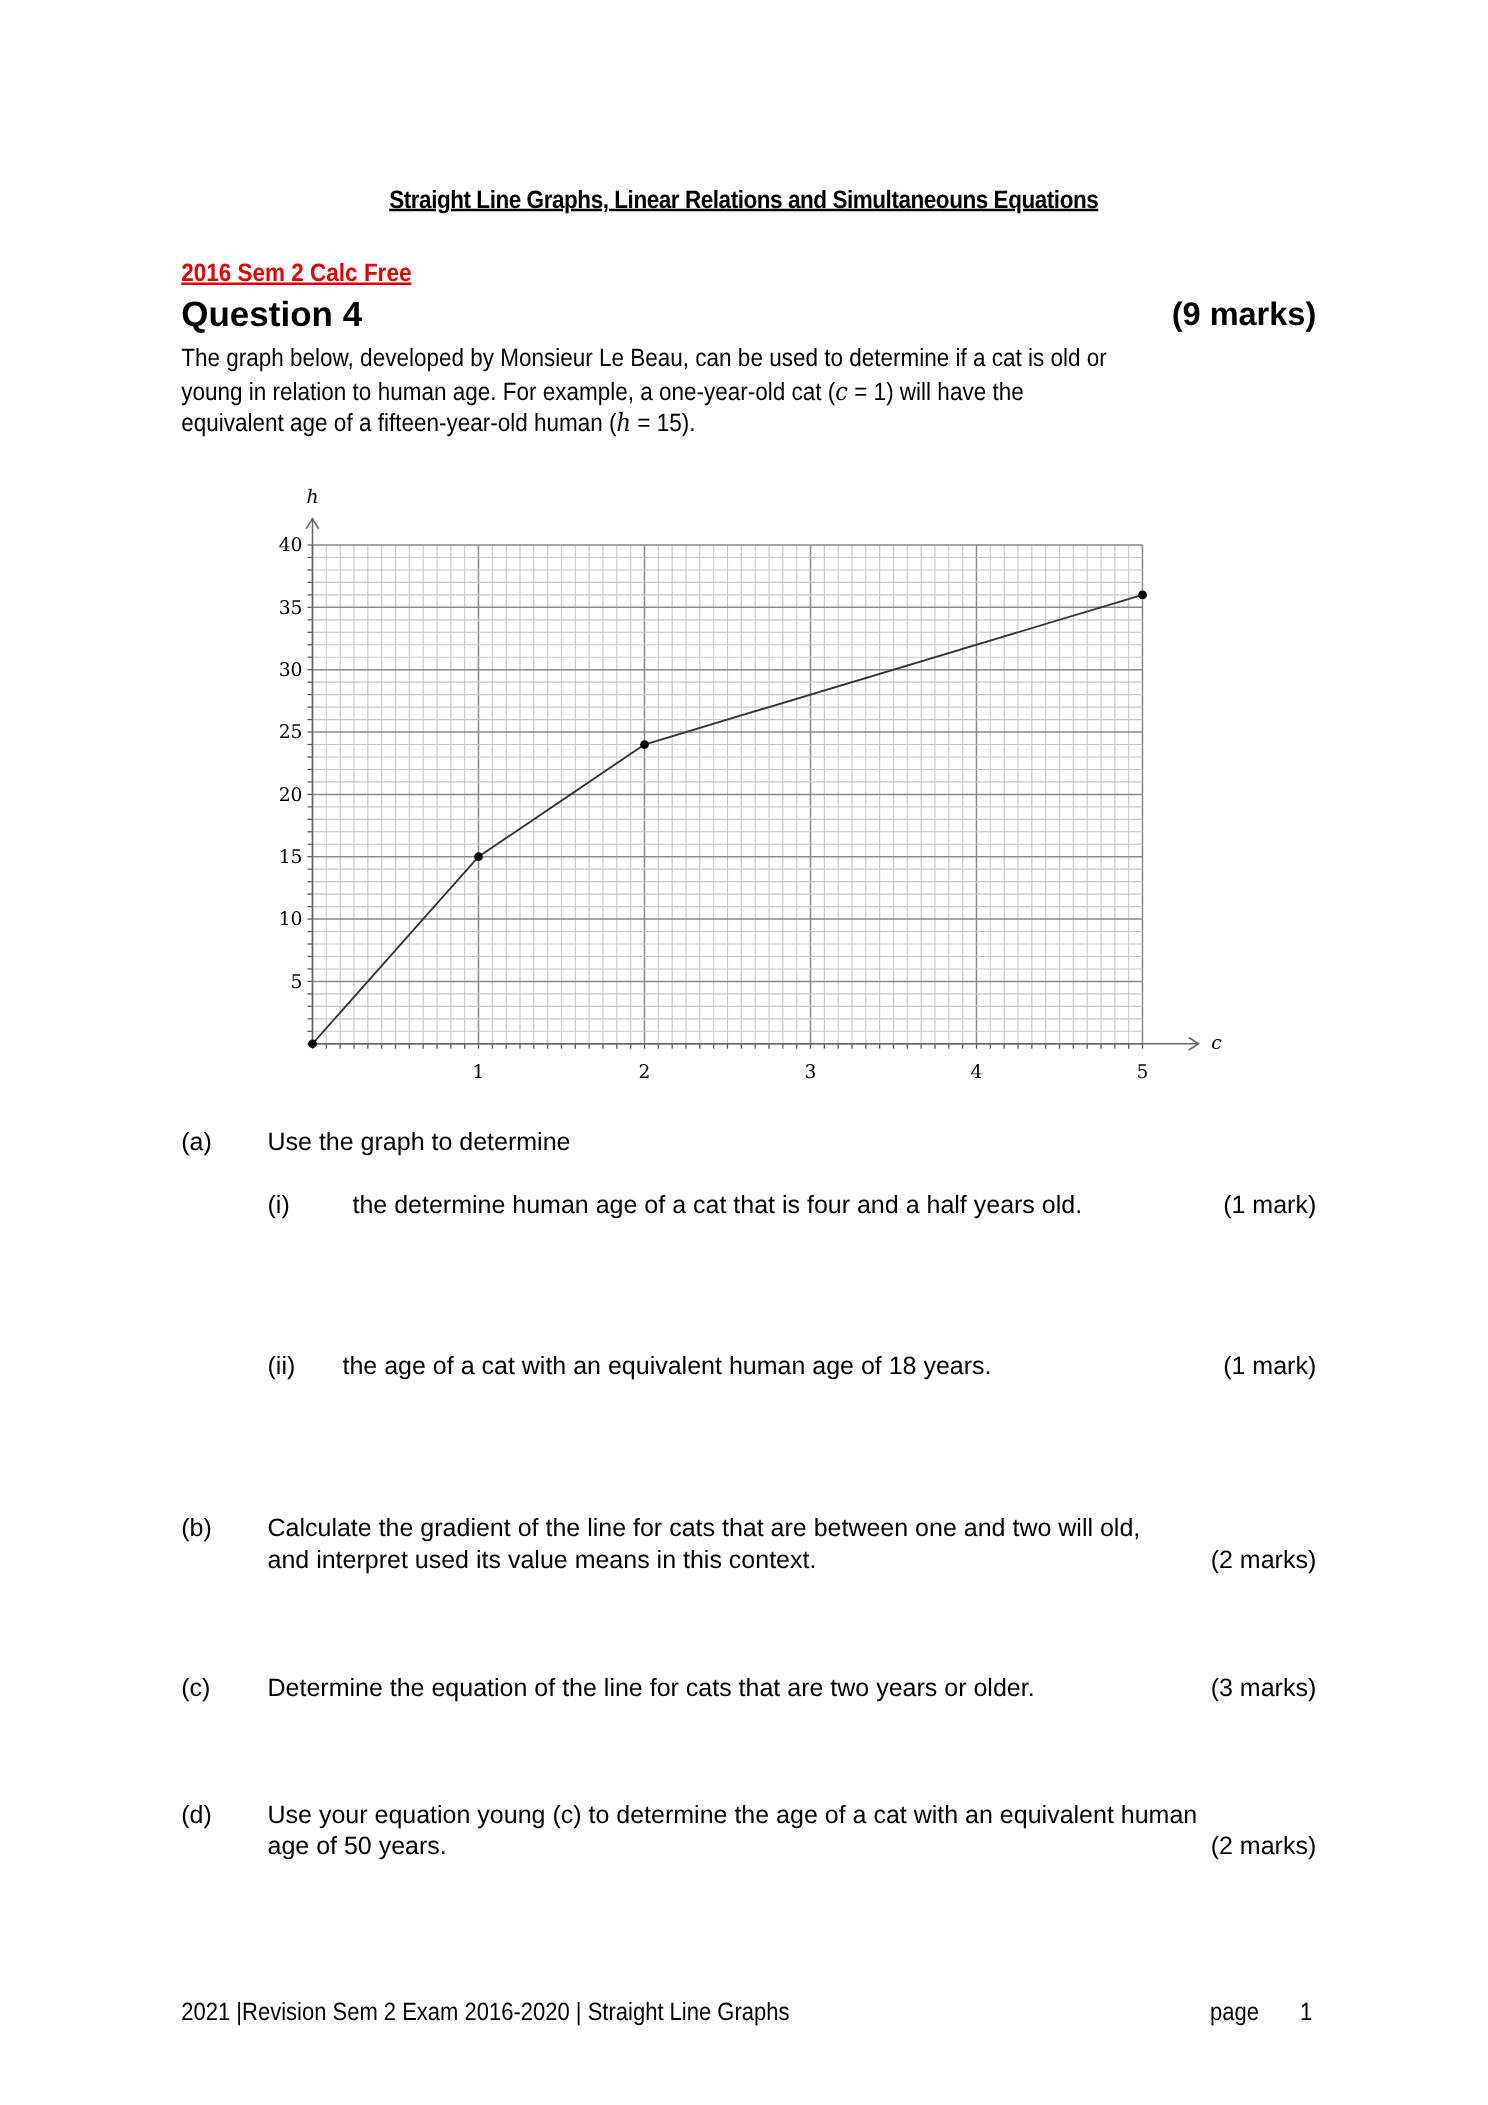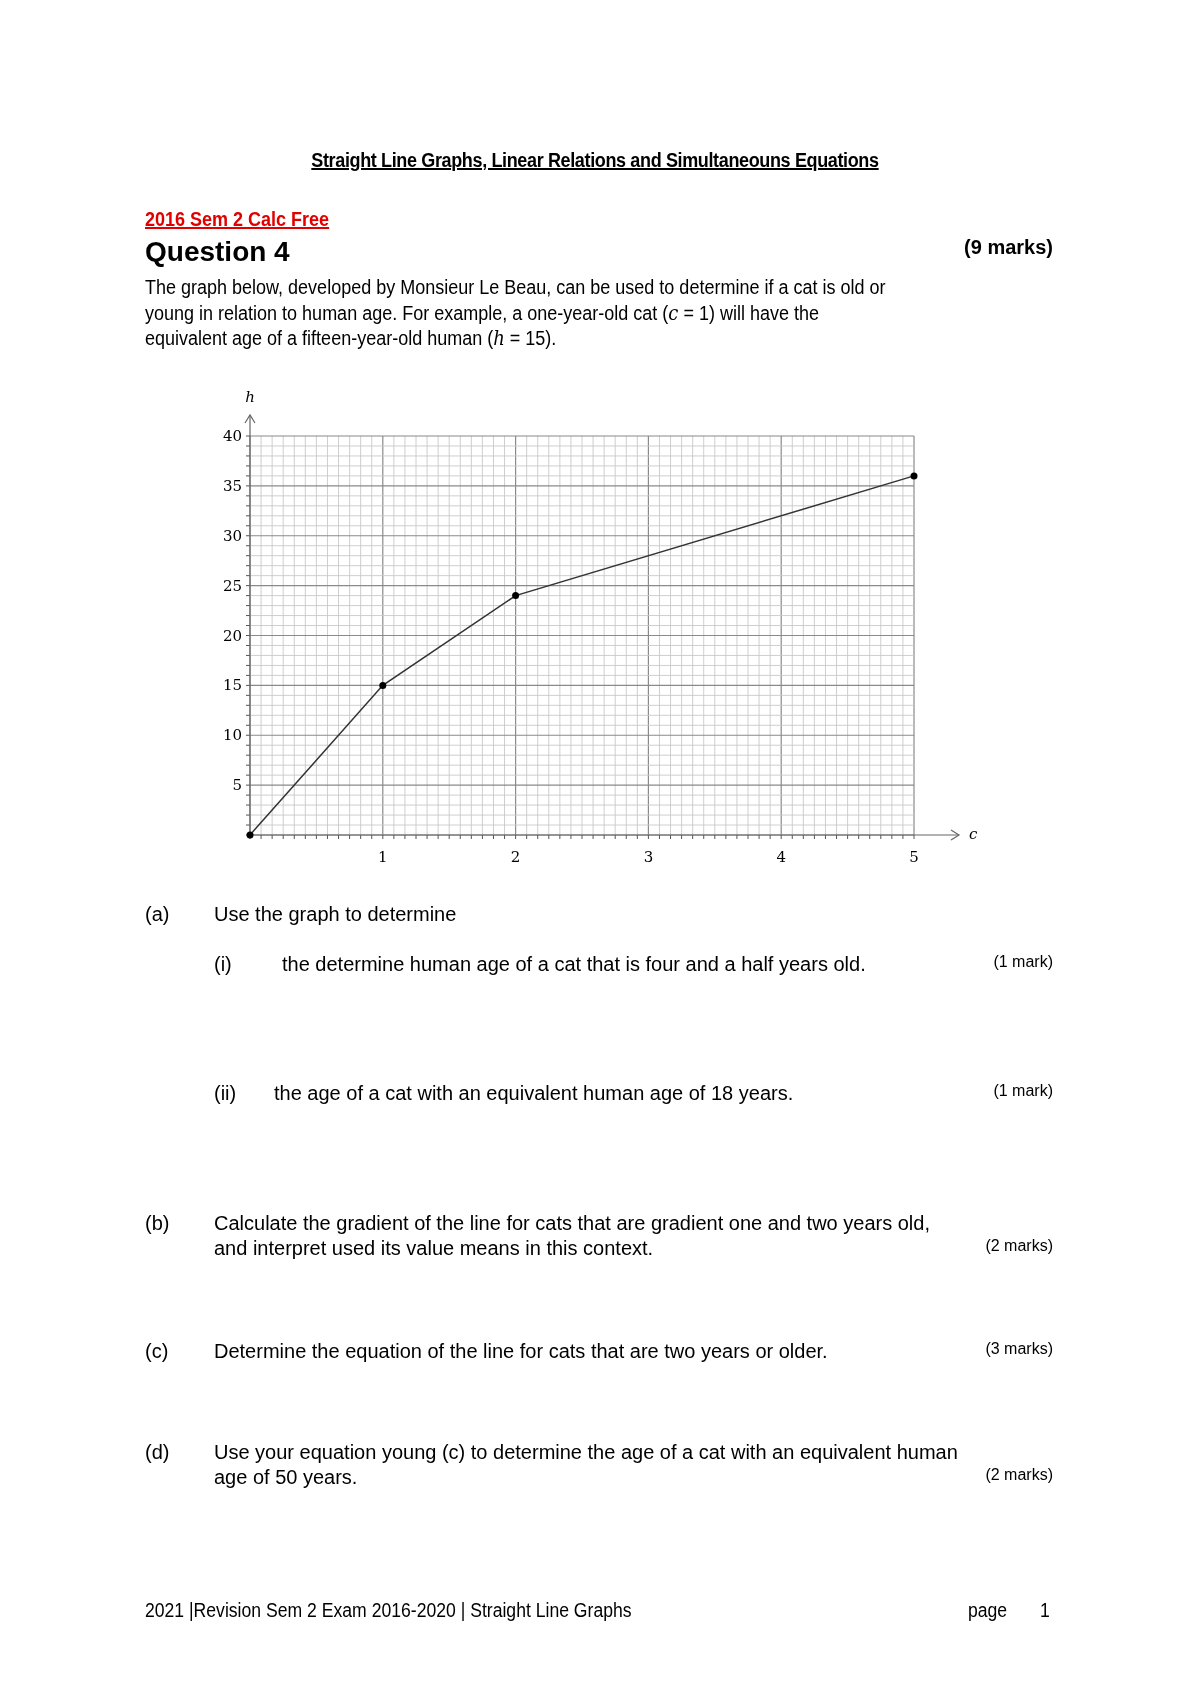--- a/index.html
+++ b/index.html
@@ -1,24 +1,24 @@
 <!DOCTYPE html>
 <html><head>
 <meta charset="utf-8">
 <style>
   html,body{margin:0;padding:0;background:#fff;}
   body{width:1190px;height:1684px;position:relative;overflow:hidden;color:#000;}
   .abs{position:absolute;white-space:nowrap;}
   .title{left:0;width:1190px;text-align:center;top:149px;font-family:"Liberation Sans",sans-serif;font-weight:bold;font-size:20px;text-decoration:underline;letter-spacing:-0.4px;transform:scaleX(0.9);}
   .src{left:145px;top:208px;font-family:"Liberation Sans",sans-serif;font-weight:bold;font-size:20px;color:#e00000;text-decoration:underline;transform-origin:left;transform:scaleX(0.9);}
   .qnum{left:145px;top:236px;font-family:"Liberation Sans",sans-serif;font-weight:bold;font-size:28px;}
-  .qmarks{right:137px;top:236px;font-family:"Liberation Sans",sans-serif;font-weight:bold;font-size:20px;}
+  .qmarks{right:137px;top:236px;font-family:"Liberation Sans",sans-serif;font-weight:bold;font-size:26px;}
   .para{left:145px;font-family:"Liberation Sans",sans-serif;font-size:20px;transform-origin:left;transform:scaleX(0.9);}
   .q{font-family:"Liberation Sans",sans-serif;font-size:20px;}
-  .mk{right:137px;font-family:"Liberation Sans",sans-serif;font-size:16px;}
+  .mk{right:137px;font-family:"Liberation Sans",sans-serif;font-size:20px;}
   .foot{top:1599px;font-family:"Liberation Sans",sans-serif;font-size:20px;transform-origin:left;transform:scaleX(0.88);}
   .ax{font-family:"DejaVu Serif",serif;font-size:15px;color:#333;}
   i.m{font-family:"DejaVu Serif",serif;font-style:italic;}
 </style>
 </head>
 <body>
 
 <div class="abs title">Straight Line Graphs, Linear Relations and Simultaneouns Equations</div>
 <div class="abs src">2016 Sem 2 Calc Free</div>
 <div class="abs qnum">Question 4</div>
@@ -272,21 +272,21 @@
 
 <div class="abs q" style="left:214px;top:953px">(i)</div>
 <div class="abs q" style="left:282px;top:953px">the determine human age of a cat that is four and a half years old.</div>
 <div class="abs mk" style="top:953px">(1 mark)</div>
 
 <div class="abs q" style="left:214px;top:1082px">(ii)</div>
 <div class="abs q" style="left:274px;top:1082px">the age of a cat with an equivalent human age of 18 years.</div>
 <div class="abs mk" style="top:1082px">(1 mark)</div>
 
 <div class="abs q" style="left:145px;top:1212px">(b)</div>
-<div class="abs q" style="left:214px;top:1212px">Calculate the gradient of the line for cats that are gradient one and two years old,</div>
+<div class="abs q" style="left:214px;top:1212px">Calculate the gradient of the line for cats that are between one and two will old,</div>
 <div class="abs q" style="left:214px;top:1237px">and interpret used its value means in this context.</div>
 <div class="abs mk" style="top:1237px">(2 marks)</div>
 
 <div class="abs q" style="left:145px;top:1340px">(c)</div>
 <div class="abs q" style="left:214px;top:1340px">Determine the equation of the line for cats that are two years or older.</div>
 <div class="abs mk" style="top:1340px">(3 marks)</div>
 
 <div class="abs q" style="left:145px;top:1441px">(d)</div>
 <div class="abs q" style="left:214px;top:1441px">Use your equation young (c) to determine the age of a cat with an equivalent human</div>
 <div class="abs q" style="left:214px;top:1466px">age of 50 years.</div>

